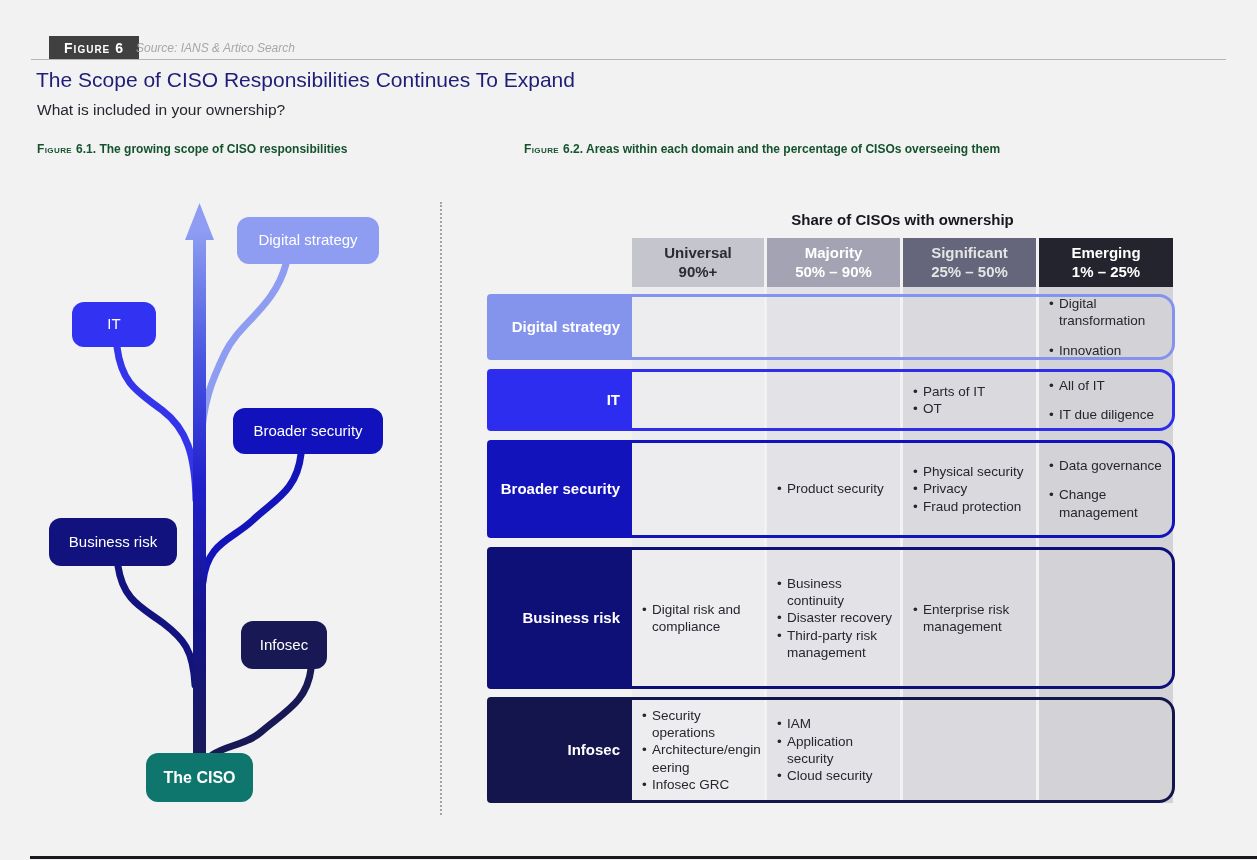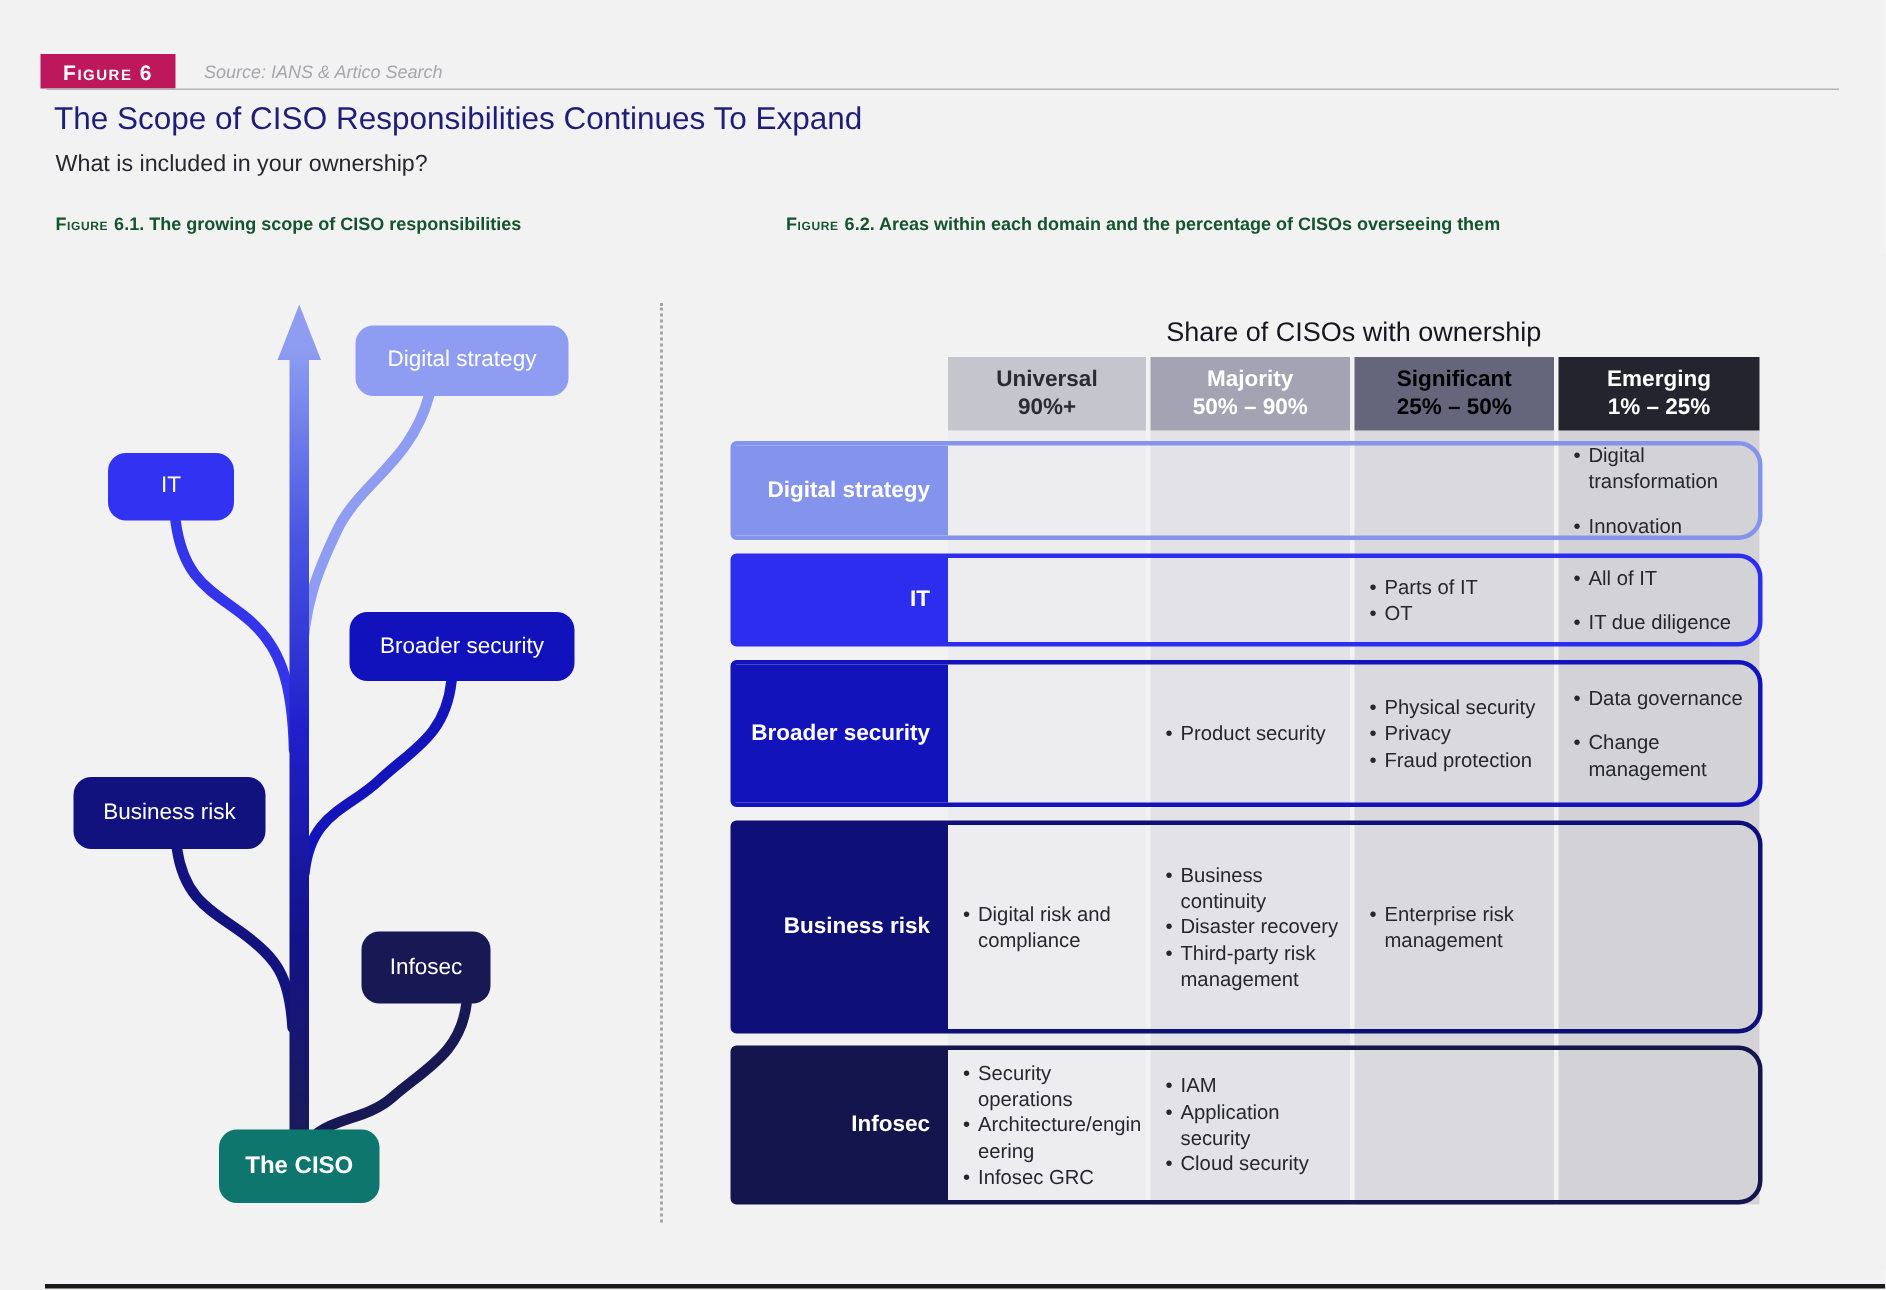--- a/index.html
+++ b/index.html
@@ -1,20 +1,20 @@
 <!DOCTYPE html>
 <html><head>
 <meta charset="utf-8">
 <style>
   html,body{margin:0;padding:0;}
   body{font-family:"Liberation Sans",sans-serif;}
   #stage{position:relative;width:1257px;height:860px;background:#f2f2f3;overflow:hidden;}
 
   
-  .fig-tag{position:absolute;left:27px;top:36px;width:90px;height:23px;background:#be185d;
+  .fig-tag{position:absolute;left:49px;top:36px;width:90px;height:23px;background:#404040;
     color:#ffffff;display:flex;align-items:center;justify-content:center;
     font-variant:small-caps;font-weight:700;font-size:14px;letter-spacing:1px;}
   .head-rule{position:absolute;left:31px;top:59px;width:1195px;height:1px;background:#b5b5b8;}
   .source-note{position:absolute;left:136px;top:41px;font-style:italic;font-size:12px;color:#a7a7ab;}
   .page-title{position:absolute;left:36px;top:68px;font-size:21px;font-weight:400;color:#1e1e78;}
   .page-subtitle{position:absolute;left:37px;top:101px;font-size:15.5px;color:#26262e;}
   .caption{position:absolute;top:142px;font-size:12px;font-weight:700;color:#14532d;}
   .caption .sc{font-variant:small-caps;letter-spacing:.4px;margin-right:4px;}
   .cap61{left:37px;} .cap62{left:524px;}
 
@@ -27,31 +27,31 @@
   .n-it{left:42px;top:112px;width:84px;height:45px;background:#3232f2;}
   .n-bs{left:203px;top:218px;width:150px;height:46px;background:#1212bd;}
   .n-br{left:19px;top:328px;width:128px;height:48px;background:#12127f;}
   .n-if{left:211px;top:431px;width:86px;height:48px;background:#181855;}
   .n-ciso{left:116px;top:563px;width:107px;height:49px;background:#0f766e;font-weight:700;font-size:16px;}
 
   .v-divider{position:absolute;left:440px;top:202px;height:613px;width:0;border-left:2px dotted #a3a3a8;}
 
   
   .t62-title{position:absolute;left:632px;top:211px;width:541px;text-align:center;
-    font-weight:400;font-size:18px;color:#16161e;}
+    font-weight:700;font-size:15px;color:#16161e;}
   .band{position:absolute;top:287px;height:516px;}
   .band1{left:632px;width:132px;background:#ededef;}
   .band2{left:767px;width:133px;background:#e3e3e7;}
   .band3{left:903px;width:133px;background:#dadade;}
   .band4{left:1039px;width:134px;background:#d3d3d7;}
   .hcell{position:absolute;top:238px;height:49px;display:flex;flex-direction:column;
     align-items:center;justify-content:center;font-weight:700;font-size:15px;line-height:1.25;}
   .h1{left:632px;width:132px;background:#c5c5cd;color:#2b2b33;}
   .h2{left:767px;width:133px;background:#a3a3b3;color:#ffffff;}
-  .h3{left:903px;width:133px;background:#65657c;color:#000000;}
+  .h3{left:903px;width:133px;background:#65657c;color:#e5e5e5;}
   .h4{left:1039px;width:134px;background:#24242e;color:#ffffff;}
 
   .t62-row{position:absolute;left:487px;width:688px;border:3px solid;box-sizing:border-box;
     border-radius:4px 16px 16px 4px;}
   .r1{top:294px;height:66px;border-color:#8494ec;}
   .r2{top:369px;height:62px;border-color:#2d2df0;}
   .r3{top:440px;height:98px;border-color:#1313bb;}
   .r4{top:547px;height:142px;border-color:#0f0f78;}
   .r5{top:697px;height:106px;border-color:#15154d;}
   .t62-label{position:absolute;left:0;top:0;height:100%;width:142px;box-sizing:border-box;

